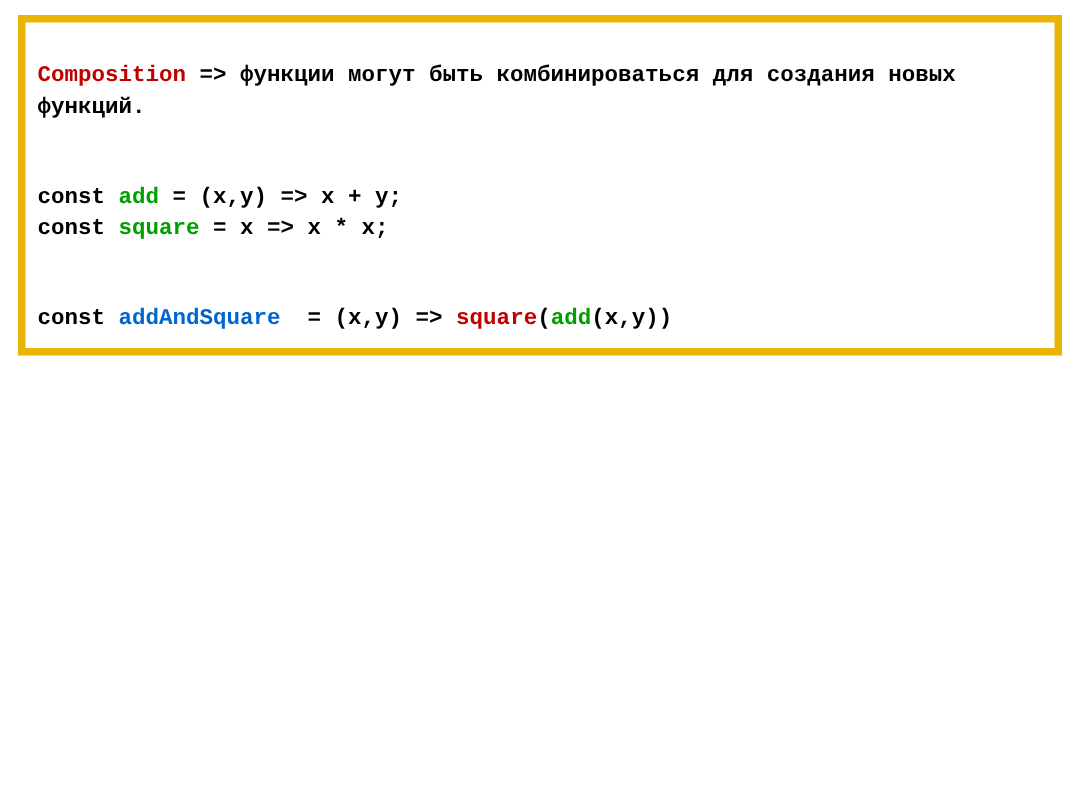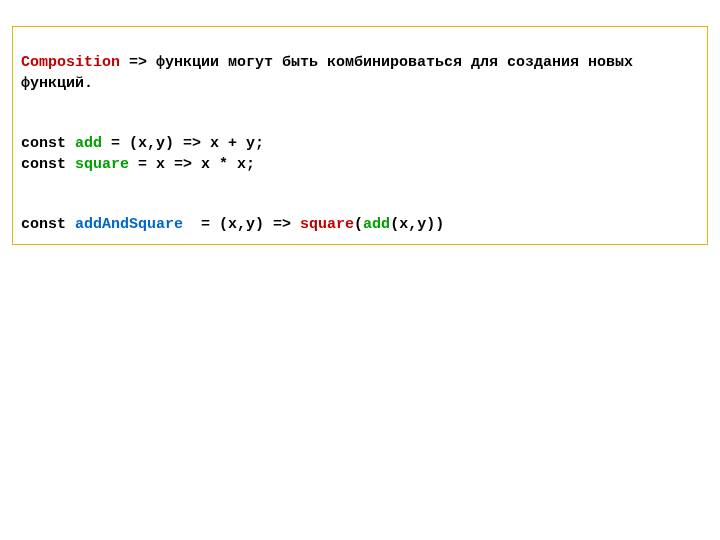--- a/index.html
+++ b/index.html
@@ -4,22 +4,22 @@
 <style>
   html, body {
     margin: 0;
     padding: 0;
     width: 720px;
     height: 540px;
     background: #ffffff;
     font-family: "Courier New", Courier, monospace;
   }
   .code-box {
-    border: 1px solid #eab308;
-    margin: 26px 12px 0 12px;
+    border: 5px solid #eab308;
+    margin: 10px 12px 0 12px;
     padding: 6px 8px 8px 8px;
     font-size: 15px;
     line-height: 1.35;
     font-weight: bold;
     color: #000;
     white-space: pre-wrap;
   }
   .red { color: #c00000; }
   .green { color: #00a000; }
   .blue { color: #0066cc; }

